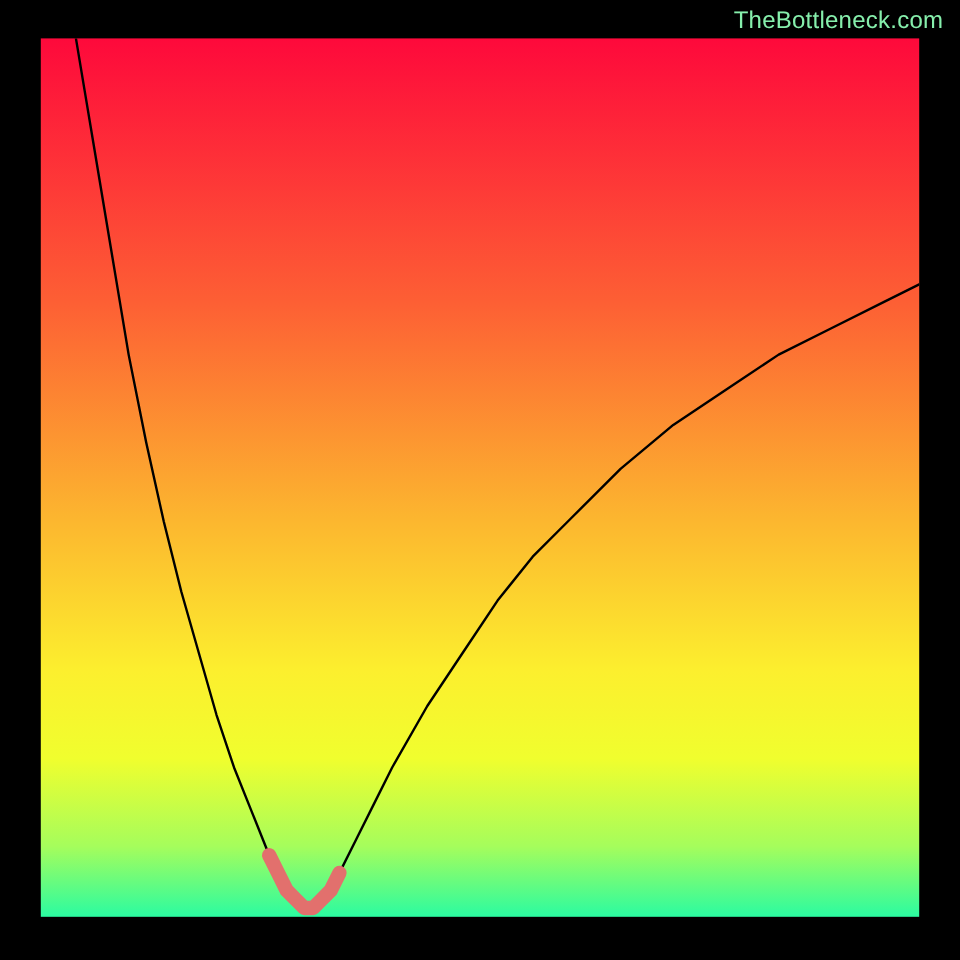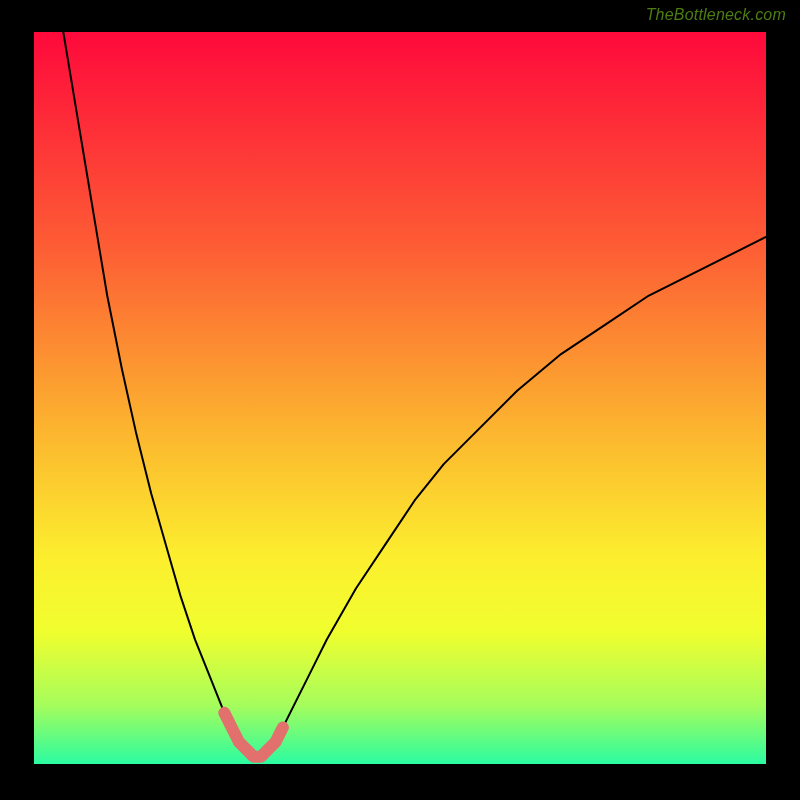--- a/index.html
+++ b/index.html
@@ -14,26 +14,25 @@
   .stage {
     position: relative;
     width: 800px;
     height: 800px;
     background: #000;
   }
   .watermark {
     position: absolute;
     top: 6px;
     right: 14px;
-    color: #4d7c0f;
-    font-size: 16px;
+    color: #86efac;
+    font-size: 20px;
     font-weight: 500;
     letter-spacing: 0.2px;
     user-select: none;
-    font-style: italic;
   }
   svg {
     position: absolute;
     left: 0;
     top: 0;
   }
 </style>
 </head>
 <body>
 

